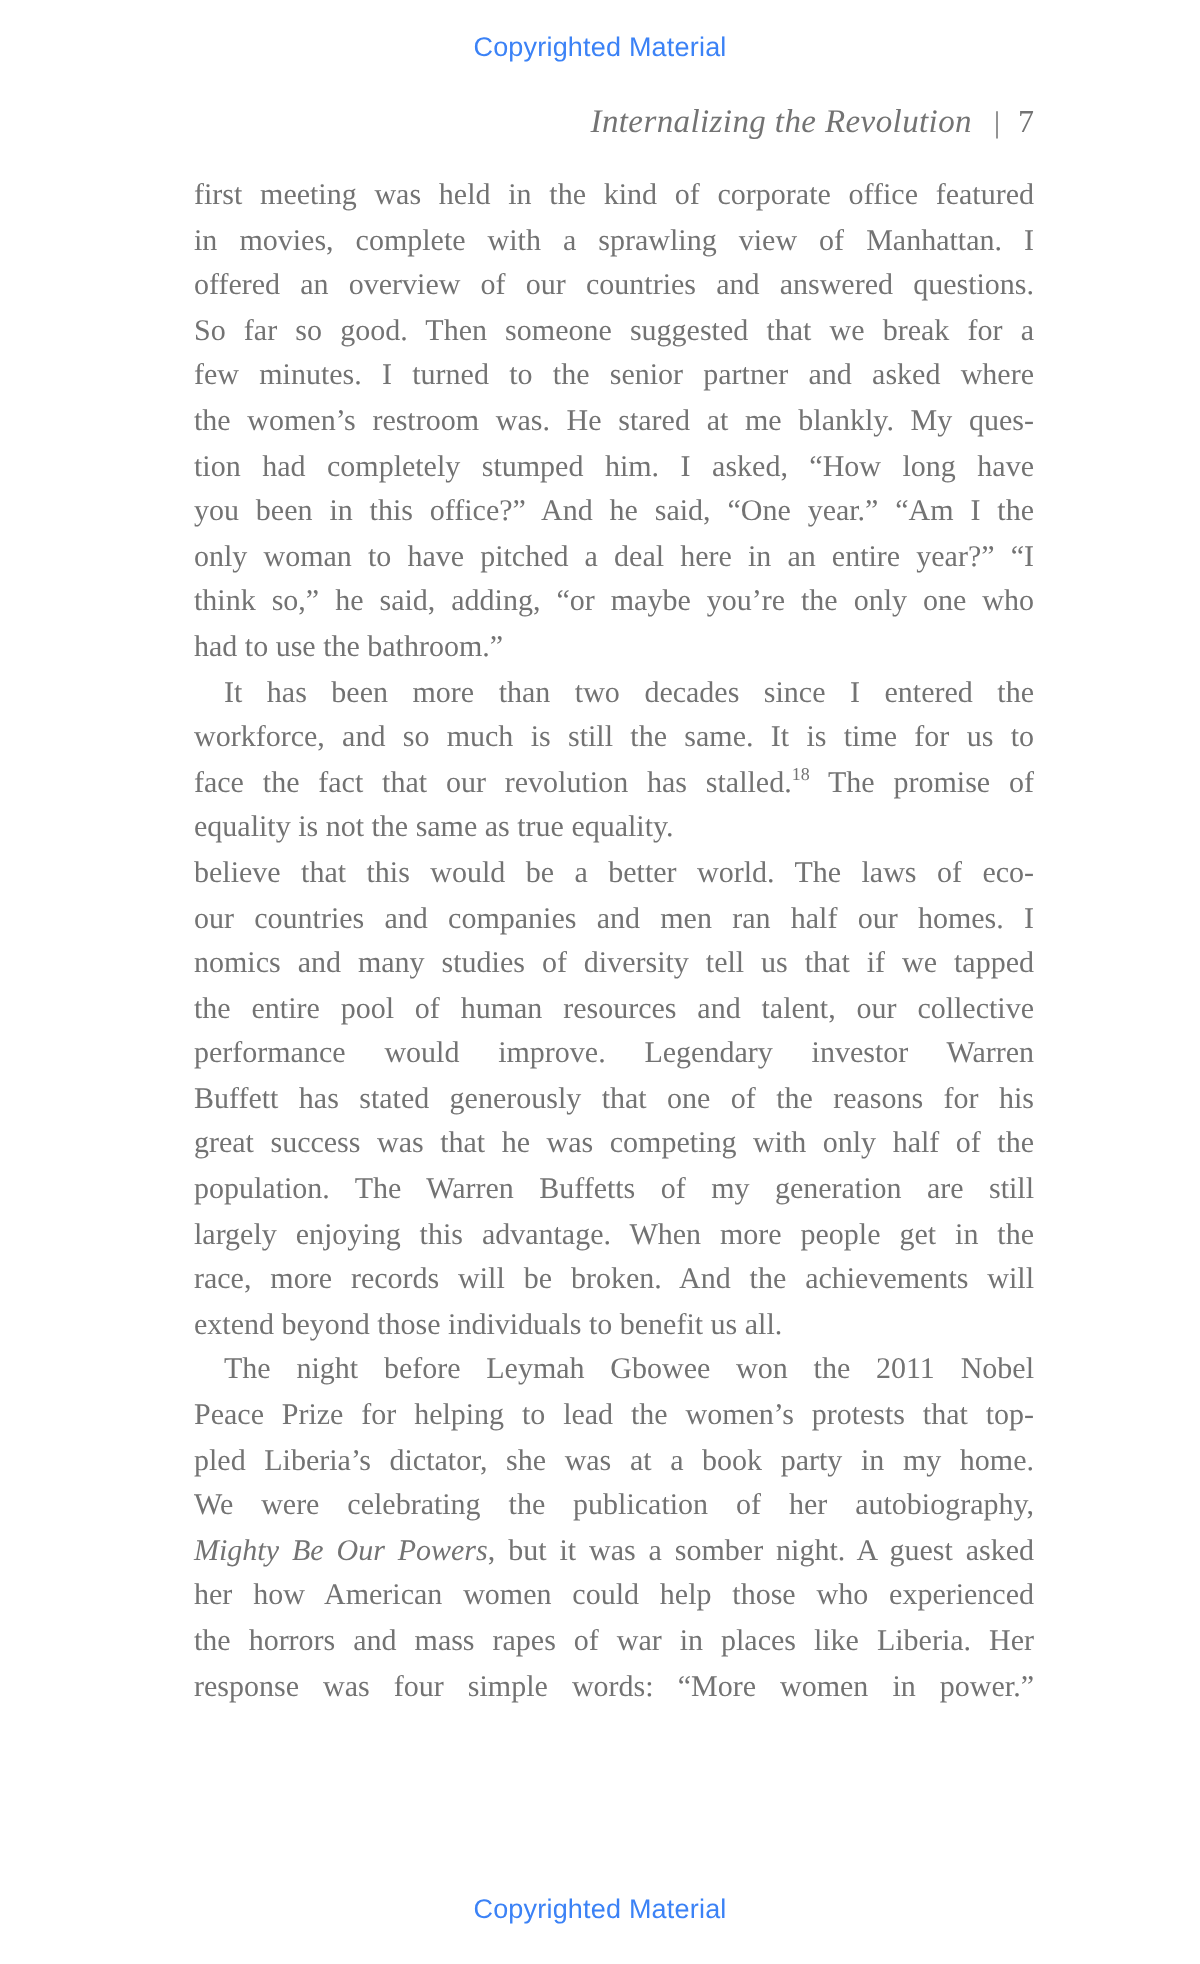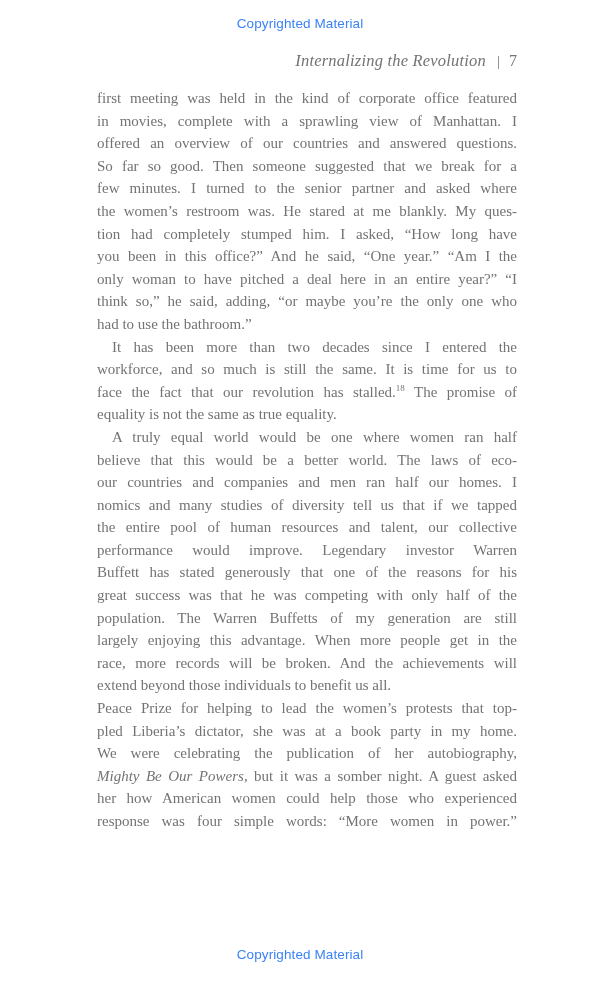--- a/index.html
+++ b/index.html
@@ -65,35 +65,36 @@
       <div class="line"><span>the women’s restroom was. He stared at me blankly. My ques-</span></div>
       <div class="line"><span>tion had completely stumped him. I asked, “How long have</span></div>
       <div class="line"><span>you been in this office?” And he said, “One year.” “Am I the</span></div>
       <div class="line"><span>only woman to have pitched a deal here in an entire year?” “I</span></div>
       <div class="line"><span>think so,” he said, adding, “or maybe you’re the only one who</span></div>
       <div class="line para-end"><span>had to use the bathroom.”</span></div>
       <div class="line indent"><span>It has been more than two decades since I entered the</span></div>
       <div class="line"><span>workforce, and so much is still the same. It is time for us to</span></div>
       <div class="line"><span>face the fact that our revolution has stalled.</span><span class="sup">18</span><span> The promise of</span></div>
       <div class="line para-end"><span>equality is not the same as true equality.</span></div>
-      <div class="line indent"><span>A truly equal world would be one where women ran half</span></div>
       <div class="line"><span>believe that this would be a better world. The laws of eco-</span></div>
       <div class="line"><span>our countries and companies and men ran half our homes. I</span></div>
       <div class="line"><span>nomics and many studies of diversity tell us that if we tapped</span></div>
       <div class="line"><span>the entire pool of human resources and talent, our collective</span></div>
       <div class="line"><span>performance would improve. Legendary investor Warren</span></div>
       <div class="line"><span>Buffett has stated generously that one of the reasons for his</span></div>
       <div class="line"><span>great success was that he was competing with only half of the</span></div>
       <div class="line"><span>population. The Warren Buffetts of my generation are still</span></div>
       <div class="line"><span>largely enjoying this advantage. When more people get in the</span></div>
       <div class="line"><span>race, more records will be broken. And the achievements will</span></div>
       <div class="line para-end"><span>extend beyond those individuals to benefit us all.</span></div>
+      <div class="line indent"><span>The night before Leymah Gbowee won the 2011 Nobel</span></div>
       <div class="line"><span>Peace Prize for helping to lead the women’s protests that top-</span></div>
       <div class="line"><span>pled Liberia’s dictator, she was at a book party in my home.</span></div>
       <div class="line"><span>We were celebrating the publication of her autobiography,</span></div>
       <div class="line"><span class="italic">Mighty Be Our Powers</span><span>, but it was a somber night. A guest asked</span></div>
       <div class="line"><span>her how American women could help those who experienced</span></div>
+      <div class="line"><span>the horrors and mass rapes of war in places like Liberia. Her</span></div>
       <div class="line"><span>response was four simple words: “More women in power.”</span></div>
     </div>
 
   <div class="notice bottom">Copyrighted Material</div>
 
 </div>
 
 </body></html>

